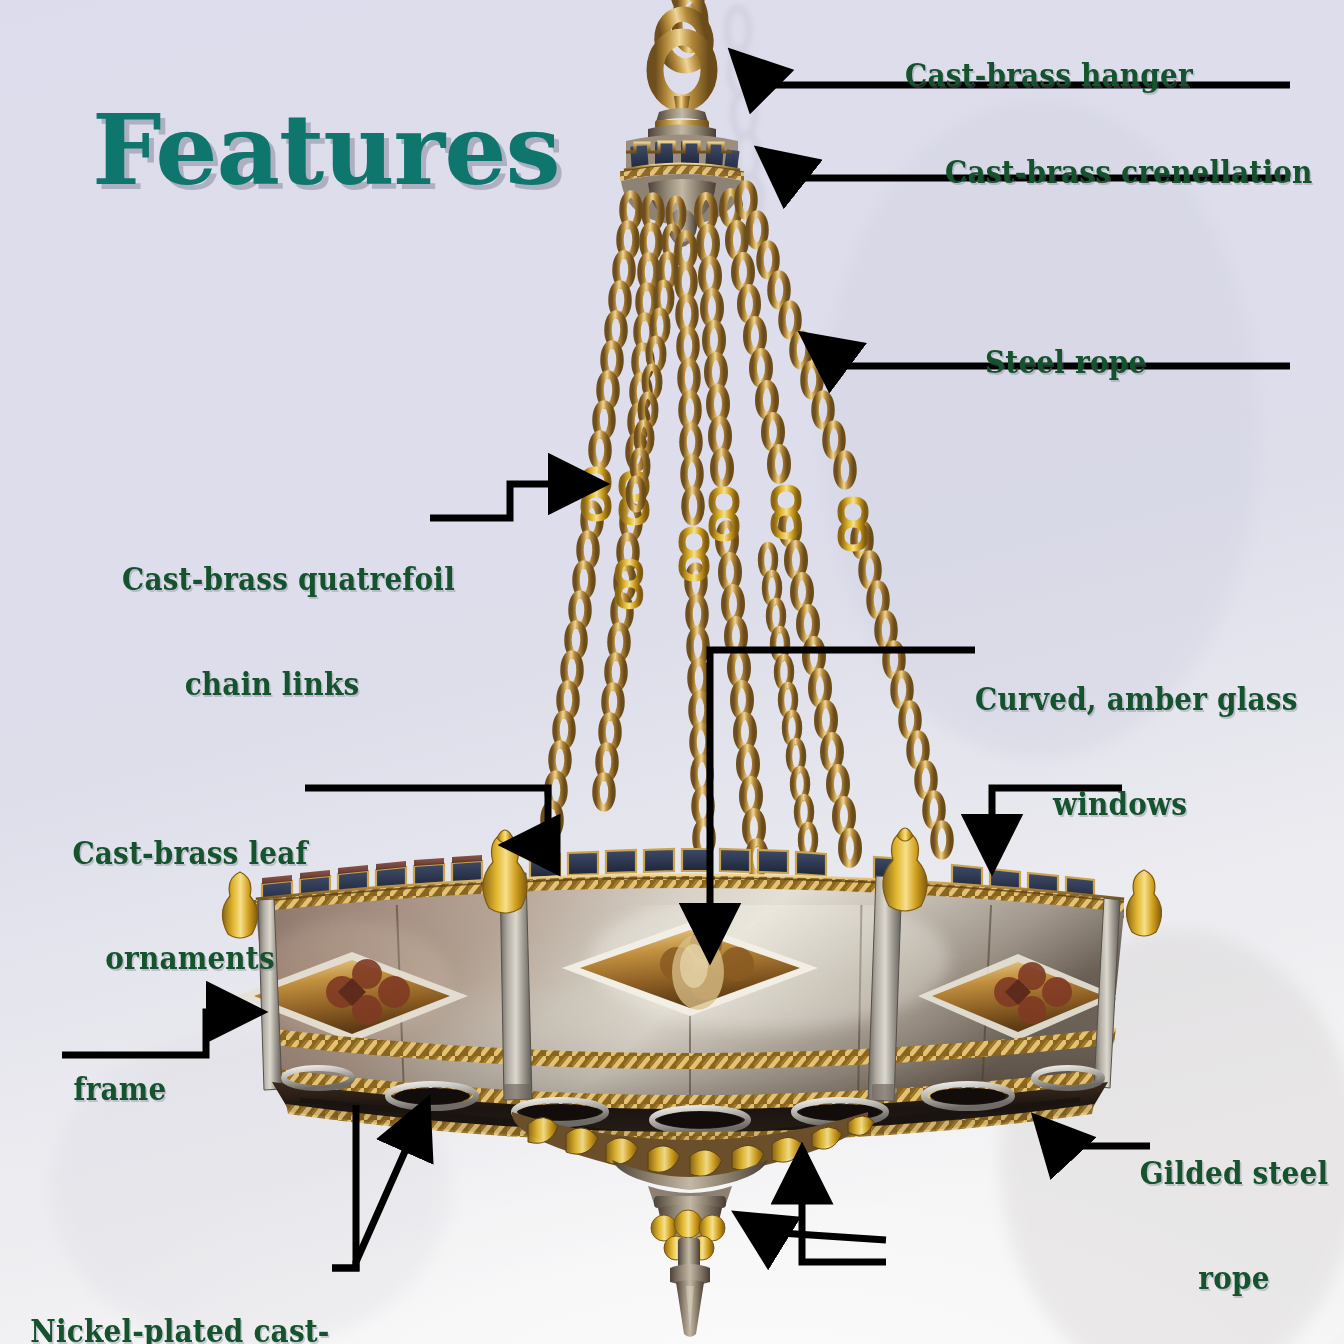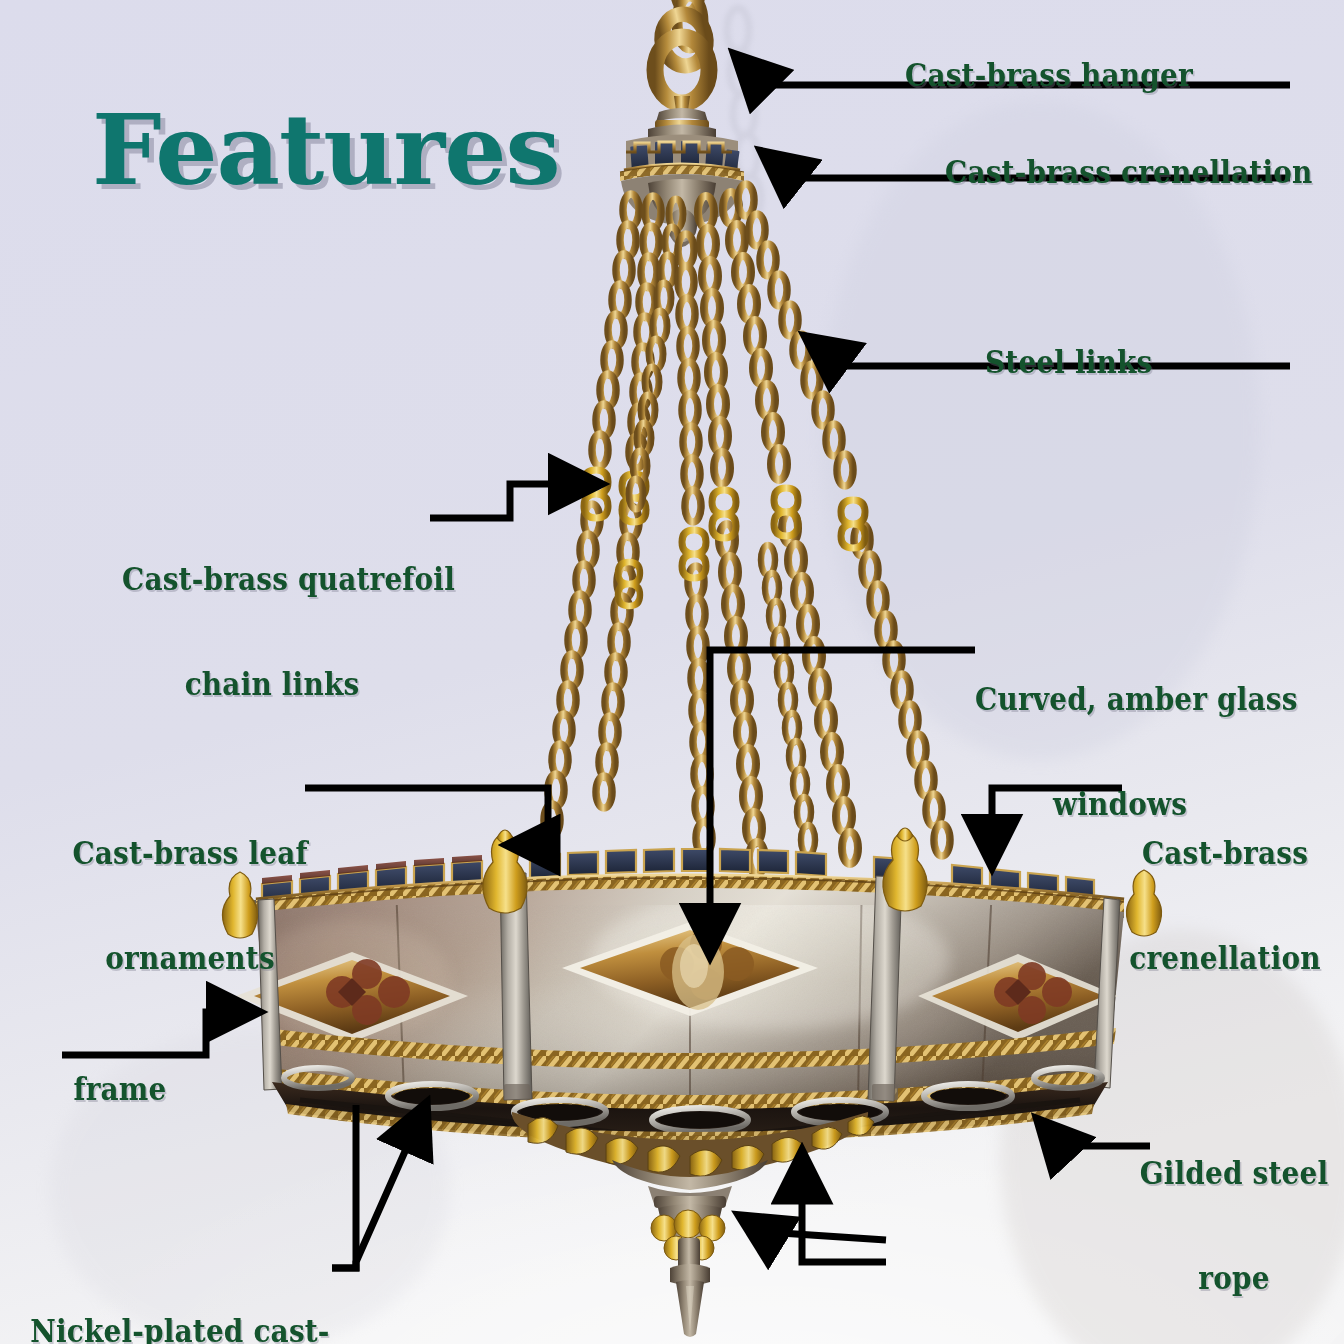--- a/index.html
+++ b/index.html
@@ -611,41 +611,37 @@
       <path d="M332,1268 L356,1268 L356,1105"></path>
     </g>
   </svg>
 
   <div id="title" class="gothic">Features</div>
 
   <div class="lbl gothic l" style="left:905px; top:58px;  font-size:31px;">Cast-brass hanger</div>
 
   <div class="lbl gothic l" style="left:945px; top:155px; font-size:31px;">Cast-brass crenellation</div>
 
-  <div class="lbl gothic l" style="left:985px; top:345px; font-size:31px;">Steel links</div>
+  <div class="lbl gothic l" style="left:985px; top:345px; font-size:31px;">Steel rope</div>
 
   <div class="lbl gothic c" style="left:122px; top:492px; width:300px; font-size:31px;">
     <div>Cast-brass quatrefoil</div>
     <div>chain links</div>
   </div>
 
   <div class="lbl gothic c" style="left:975px; top:612px; width:290px; font-size:31px;">
     <div>Curved, amber glass</div>
     <div>windows</div>
   </div>
 
   <div class="lbl gothic c" style="left:72px; top:766px; width:236px; font-size:31px;">
     <div>Cast-brass leaf</div>
     <div>ornaments</div>
   </div>
 
-  <div class="lbl gothic c" style="left:1118px; top:766px; width:214px; font-size:31px;">
-    <div>Cast-brass</div>
-    <div>crenellation</div>
-  </div>
 
   <div class="lbl gothic c" style="left:12px; top:1002px; width:216px; font-size:31px;">
     <div>frame</div>
   </div>
 
   <div class="lbl gothic c" style="left:1134px; top:1086px; width:200px; font-size:31px;">
     <div>Gilded steel</div>
     <div>rope</div>
     
   </div>

